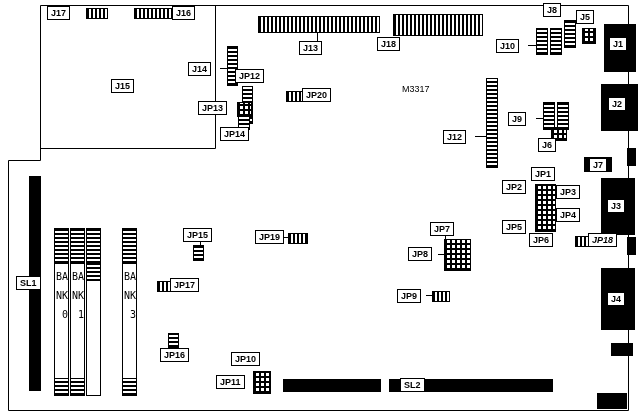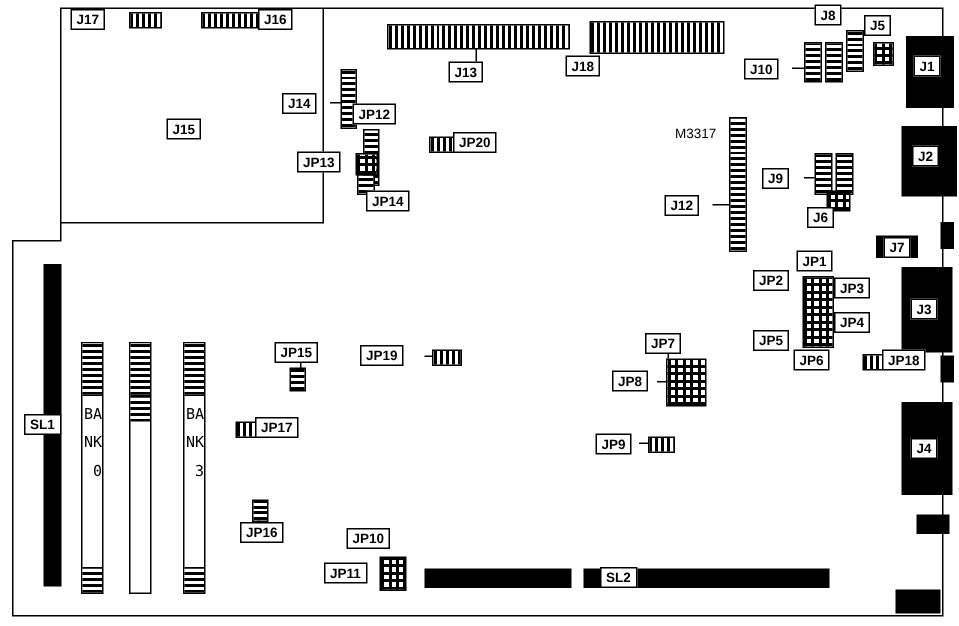--- a/index.html
+++ b/index.html
@@ -90,20 +90,25 @@
   <div class="black" style="left:597px;top:393px;width:30px;height:16px;"></div>
   <div class="black" style="left:29px;top:176px;width:12px;height:215px;"></div>
   <div class="black" style="left:283px;top:379px;width:98px;height:13px;"></div>
   <div class="black" style="left:389px;top:379px;width:164px;height:13px;"></div>
 
   <div class="bank" style="left:54px;">
     <div class="ht"></div>
     <div class="lt">BANK0</div>
     <div class="hb"></div>
   </div>
+  <div class="bank" style="left:70px;">
+    <div class="ht"></div>
+    <div class="lt">BANK1</div>
+    <div class="hb"></div>
+  </div>
   <div class="bank" style="left:86px;">
     <div class="ht"></div>
     <div class="hb"></div>
   </div>
   <div class="bank" style="left:102px;margin-left:20px;">
     <div class="ht"></div>
     <div class="lt">BANK3</div>
     <div class="hb"></div>
   </div>
 
@@ -113,42 +118,42 @@
   <div class="lbl" style="left:377px;top:37px;">J18</div>
   <div class="lbl" style="left:543px;top:3px;">J8</div>
   <div class="lbl" style="left:576px;top:10px;">J5</div>
   <div class="lbl" style="left:496px;top:39px;">J10</div>
   <div class="lbl" style="left:609px;top:37px;">J1</div>
   <div class="lbl" style="left:188px;top:62px;">J14</div>
   <div class="lbl" style="left:111px;top:79px;">J15</div>
   <div class="lbl" style="left:235px;top:69px;">JP12</div>
   <div class="lbl" style="left:302px;top:88px;">JP20</div>
   <div class="lbl" style="left:198px;top:101px;">JP13</div>
-  <div class="lbl" style="left:244px;top:127px;">JP14</div>
+  <div class="lbl" style="left:220px;top:127px;">JP14</div>
   <div class="lbl" style="left:443px;top:130px;">J12</div>
   <div class="lbl" style="left:508px;top:112px;">J9</div>
   <div class="lbl" style="left:538px;top:138px;">J6</div>
   <div class="lbl" style="left:608px;top:97px;">J2</div>
   <div class="lbl" style="left:589px;top:158px;">J7</div>
   <div class="lbl" style="left:531px;top:167px;">JP1</div>
   <div class="lbl" style="left:502px;top:180px;">JP2</div>
   <div class="lbl" style="left:556px;top:185px;">JP3</div>
   <div class="lbl" style="left:556px;top:208px;">JP4</div>
   <div class="lbl" style="left:502px;top:220px;">JP5</div>
   <div class="lbl" style="left:529px;top:233px;">JP6</div>
-  <div class="lbl" style="left:588px;top:233px;">JP18</div>
+  <div class="lbl" style="left:588px;top:233px;font-style:italic;">JP18</div>
   <div class="lbl" style="left:607px;top:199px;">J3</div>
   <div class="lbl" style="left:430px;top:222px;">JP7</div>
   <div class="lbl" style="left:408px;top:247px;">JP8</div>
-  <div class="lbl" style="left:240px;top:230px;">JP19</div>
+  <div class="lbl" style="left:255px;top:230px;">JP19</div>
   <div class="lbl" style="left:183px;top:228px;">JP15</div>
   <div class="lbl" style="left:397px;top:289px;">JP9</div>
   <div class="lbl" style="left:170px;top:278px;text-align:right;">JP17</div>
   <div class="lbl" style="left:160px;top:348px;">JP16</div>
   <div class="lbl" style="left:231px;top:352px;">JP10</div>
   <div class="lbl" style="left:216px;top:375px;">JP11</div>
   <div class="lbl" style="left:16px;top:276px;">SL1</div>
   <div class="lbl" style="left:400px;top:378px;">SL2</div>
   <div class="lbl" style="left:607px;top:292px;text-align:right;">J4</div>
 
-  <div class="txt" style="left:450px;top:84px;">M3317</div>
+  <div class="txt" style="left:402px;top:84px;">M3317</div>
 
 </div>
 
 </body></html>

